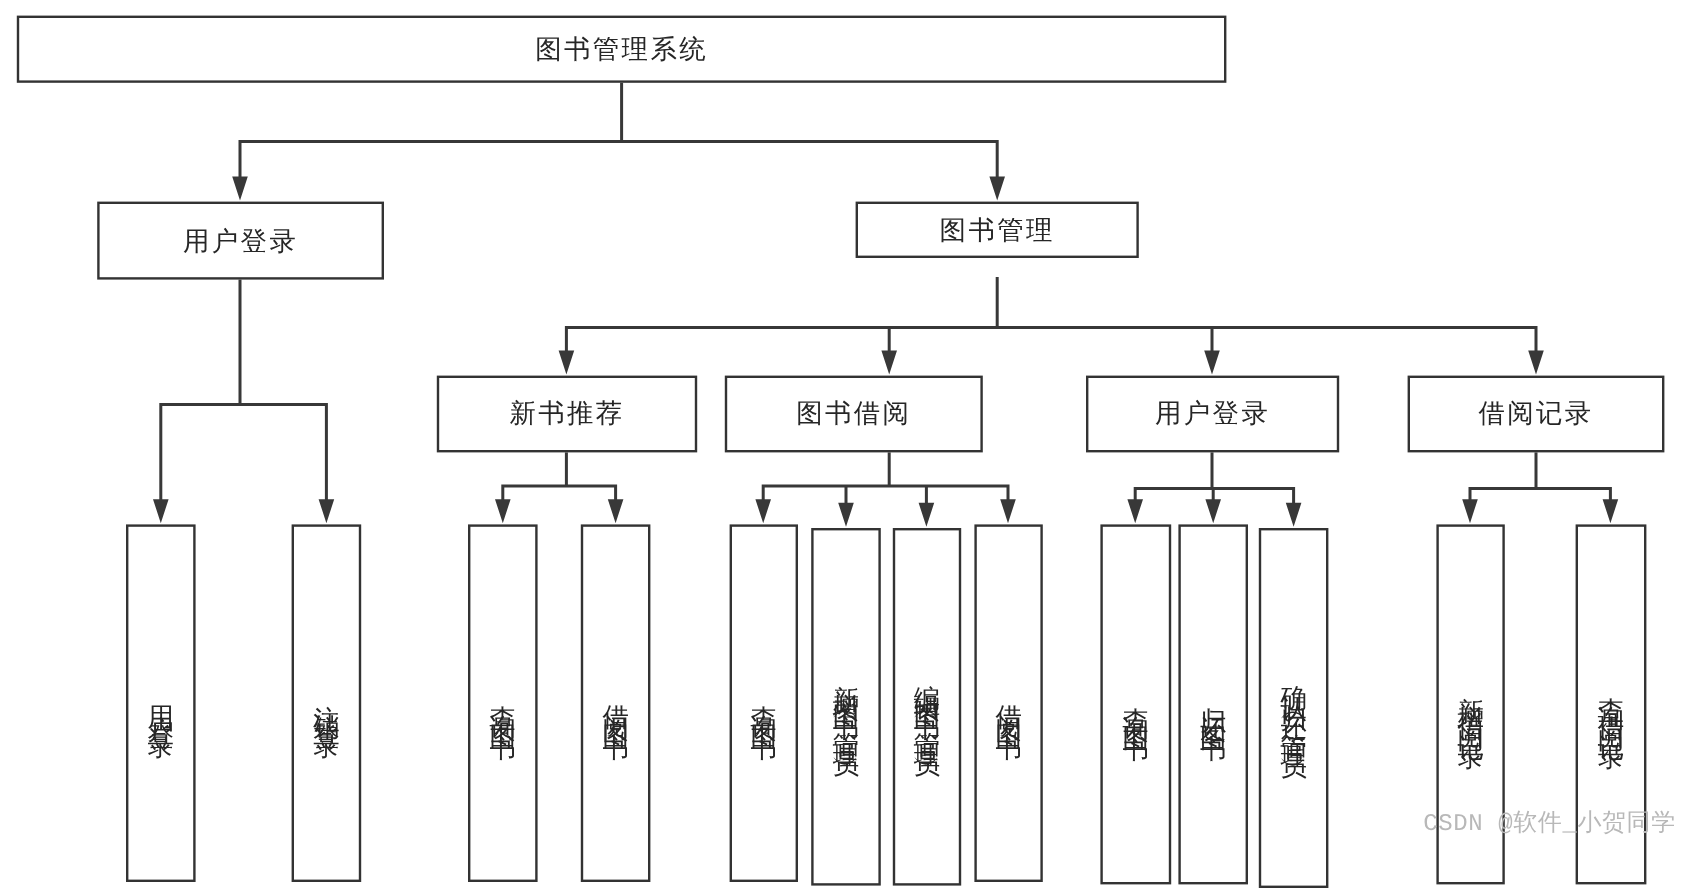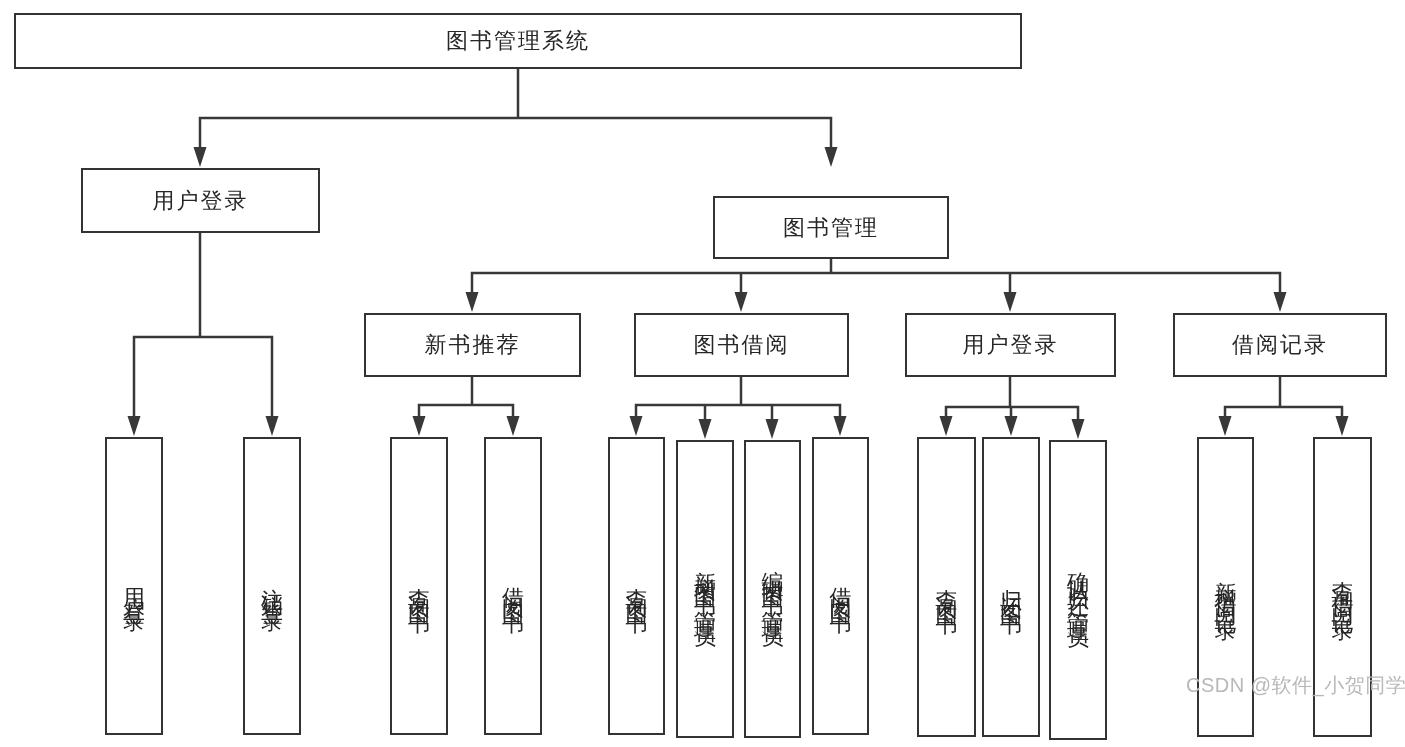--- a/index.html
+++ b/index.html
@@ -36,23 +36,23 @@
   }
   .vbox span{
     writing-mode:vertical-rl;
     text-orientation:mixed;
     font-size:22px;letter-spacing:8px;
     white-space:nowrap;
   }
   
   .n-root{left:14px;top:13px;width:1008px;height:56px;font-family:Liberation Serif, serif;}
   .n-login{left:81px;top:168px;width:239px;height:65px;}
-  .n-mgmt{left:713px;top:168px;width:236px;height:63px;margin-top:28px;}
+  .n-mgmt{left:713px;top:168px;width:236px;height:47px;}
   .n-nb{left:364px;top:313px;width:217px;height:64px;}
-  .n-bb{left:634px;top:313px;width:215px;height:64px;}
+  .n-bb{left:604px;top:313px;width:215px;height:64px;}
   .n-cb{left:905px;top:313px;width:211px;height:64px;}
   .n-br{left:1173px;top:313px;width:214px;height:64px;}
   .v1{left:105px;top:437px;width:58px;height:298px;}
   .v2{left:243px;top:437px;width:58px;height:298px;}
   .v3{left:390px;top:437px;width:58px;height:298px;}
   .v4{left:484px;top:437px;width:58px;height:298px;}
   .v5{left:608px;top:437px;width:57px;height:298px;}
   .v6{left:676px;top:440px;width:58px;height:298px;}
   .v7{left:744px;top:440px;width:57px;height:298px;}
   .v8{left:812px;top:437px;width:57px;height:298px;}
@@ -60,20 +60,21 @@
   .v10{left:982px;top:437px;width:58px;height:300px;}
   .v11{left:1049px;top:440px;width:58px;height:300px;}
   .v12{left:1197px;top:437px;width:57px;height:300px;}
   .v13{left:1313px;top:437px;width:59px;height:300px;}
   .watermark{
     position:absolute;z-index:3;
     left:1186px;top:672px;
     font-size:20px;letter-spacing:0.5px;
     color:var(--watermark);
     white-space:nowrap;
+    font-family:Liberation Mono, monospace;
   }
 </style>
 </head>
 <body>
 
 <div class="canvas">
 
   <svg class="wires" width="1405" height="747" viewBox="0 0 1405 747" aria-hidden="true">
     <path class="stems" d="
       M518 69 V118

